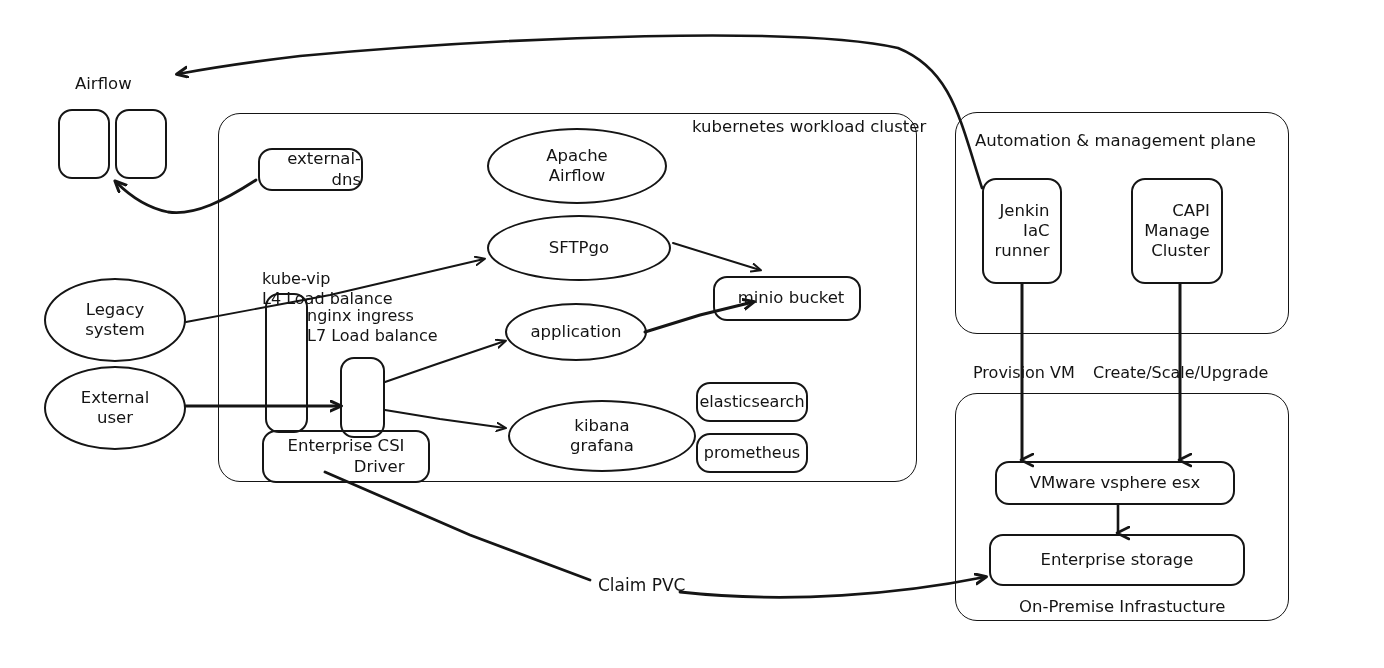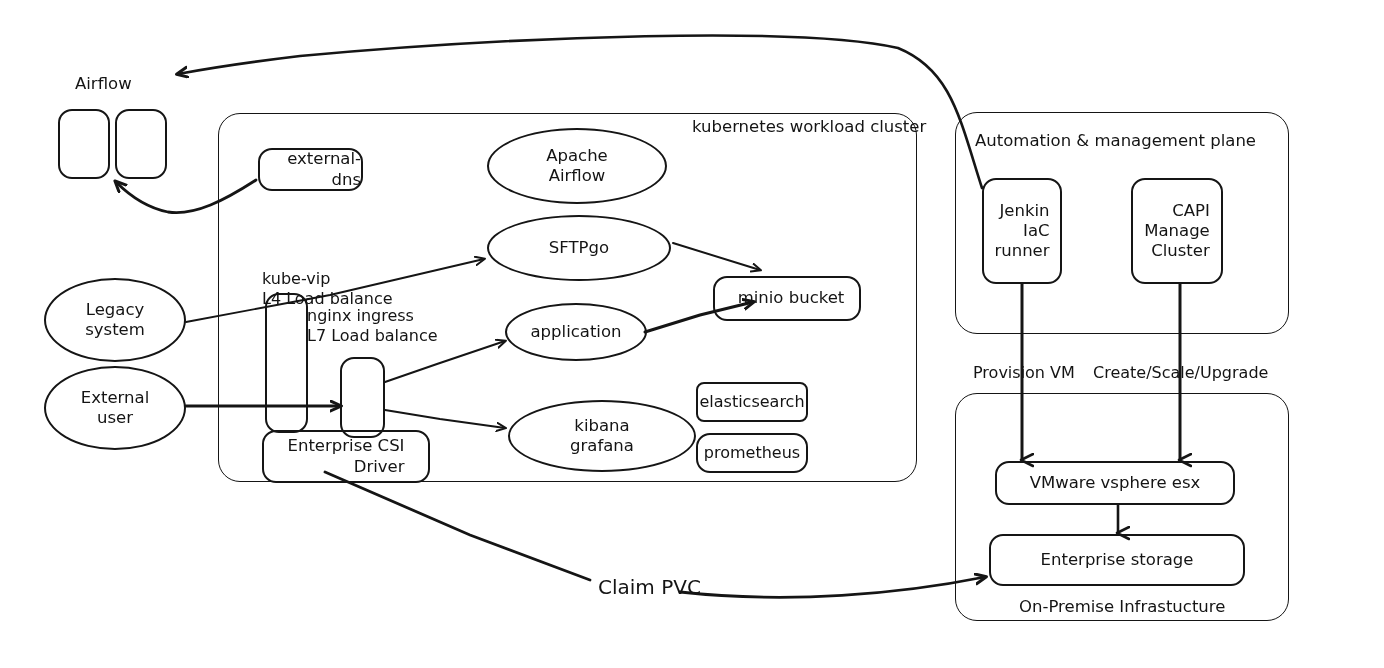--- a/index.html
+++ b/index.html
@@ -51,21 +51,21 @@
     border: 2.4px solid #151515;
     border-radius: 50%;
     background: transparent;
   }
   .label {
     position: absolute;
     color: #141414;
     white-space: pre-line;
     line-height: 1.25;
   }
-  .t15 { font-size: 20px; }
+  .t15 { font-size: 17px; }
   .t16 { font-size: 16px; }
   .t17 { font-size: 16.5px; }
 </style>
 </head>
 <body>
 
 <div id="canvas">
 
   <svg id="wires" viewBox="0 0 1384 668">
     <defs>
@@ -127,21 +127,21 @@
 
   <div class="node ellipse t17" style="left:487px; top:215px; width:184px; height:66px;">SFTPgo</div>
 
   <div class="node ellipse t17" style="left:505px; top:303px; width:142px; height:58px;">application</div>
 
   <div class="node ellipse t17" style="left:508px; top:400px; width:188px; height:72px;">kibana
 grafana</div>
 
   <div class="node rect t17" style="left:713px; top:276px; width:148px; height:45px;padding-left:8px;">minio bucket</div>
 
-  <div class="node rect t16" style="left:696px; top:382px; width:112px; height:40px;border-radius:8px;">elasticsearch</div>
+  <div class="node rect t16" style="left:696px; top:382px; width:112px; height:40px;">elasticsearch</div>
 
   <div class="node rect t16" style="left:696px; top:433px; width:112px; height:40px;">prometheus</div>
 
   <div class="node rect" style="left:265px; top:293px; width:43px; height:140px;"></div>
   <div class="node rect" style="left:340px; top:357px; width:45px; height:81px;"></div>
 
   <div class="label t16" style="left:262px; top:245px;margin-top:24px;">kube-vip
 L4 Load balance</div>
   <div class="label t16" style="left:307px; top:306px;">nginx ingress
 L7 Load balance</div>

